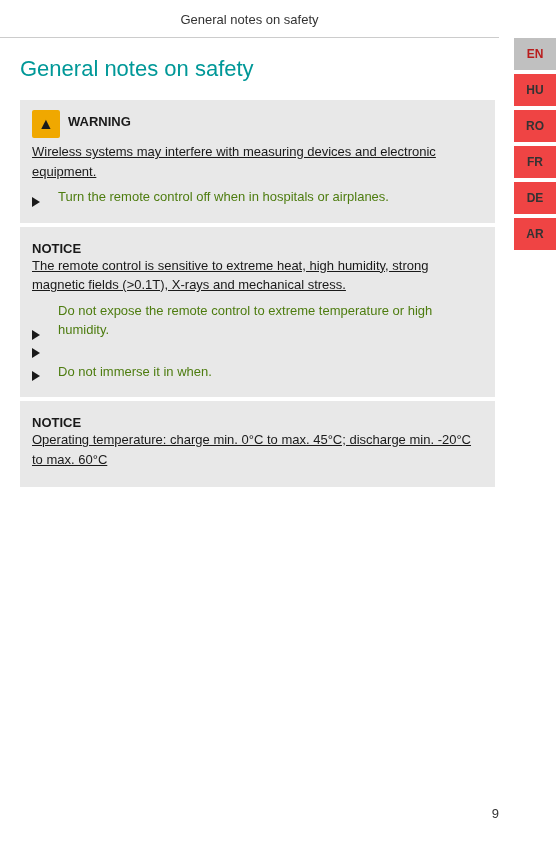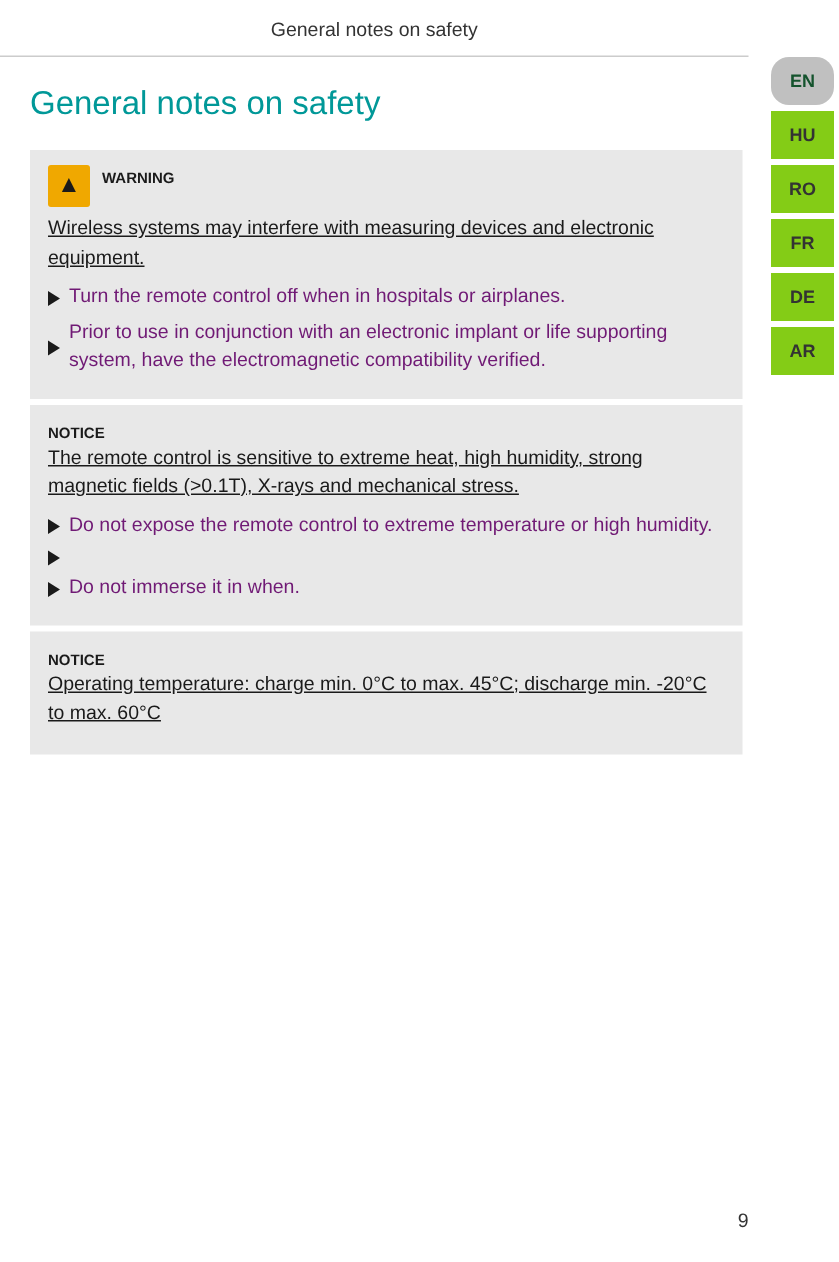--- a/index.html
+++ b/index.html
@@ -50,31 +50,30 @@
 
     .lang-btn {
       width: 42px;
       height: 32px;
       display: flex;
       align-items: center;
       justify-content: center;
       font-size: 12px;
       font-weight: bold;
       color: #333;
-      background: #84cc16;
+      background: #ef4444;
       margin-bottom: 4px;
       cursor: pointer;
       border: none;
       outline: none;
     }
 
     .lang-btn.active {
       background: #c0c0c0;
-      color: #14532d;
-      border-radius: 12px;
+      color: #b91c1c;
     }
 
     
     .page-title {
       font-size: 22px;
       font-weight: normal;
       color: #009898;
       margin-bottom: 18px;
       font-family: Arial, Helvetica, sans-serif;
     }
@@ -101,21 +100,21 @@
       align-items: center;
       justify-content: center;
       flex-shrink: 0;
       font-size: 16px;
       color: #1a1a1a;
       font-weight: bold;
       border-radius: 2px;
     }
 
     .notice-title {
-      font-size: 10px;
+      font-size: 13px;
       font-weight: bold;
       color: #1a1a1a;
       padding-top: 4px;
     }
 
     .notice-body {
       font-size: 13px;
       color: #1a1a1a;
       line-height: 1.5;
       margin-bottom: 6px;
@@ -123,26 +122,26 @@
     }
 
     .notice-list {
       list-style: none;
       padding: 0;
       margin: 0;
     }
 
     .notice-list li {
       display: flex;
-      align-items: center;
-      gap: 6px;
+      align-items: flex-end;
+      gap: 18px;
       margin-bottom: 4px;
       font-size: 13px;
       line-height: 1.5;
-      color: #701a75;
+      color: #4d7c0f;
     }
 
     .bullet-arrow {
       display: inline-block;
       width: 0;
       height: 0;
       border-top: 5px solid transparent;
       border-bottom: 5px solid transparent;
       border-left: 8px solid #1a1a1a;
       margin-top: 4px;
@@ -174,24 +173,20 @@
       <div class="notice-header">
         <div class="warning-icon">▲</div>
         <div class="notice-title">WARNING</div>
       </div>
       <div class="notice-body">Wireless systems may interfere with measuring devices and electronic equipment.</div>
       <ul class="notice-list">
         <li>
           <span class="bullet-arrow"></span>
           <span>Turn the remote control off when in hospitals or airplanes.</span>
         </li>
-        <li>
-          <span class="bullet-arrow"></span>
-          <span>Prior to use in conjunction with an electronic implant or life supporting system, have the electromagnetic compatibility verified.</span>
-        </li>
       </ul>
     </div>
 
     <div class="notice-block">
       <div class="notice-title">NOTICE</div>
       <div class="notice-body">The remote control is sensitive to extreme heat, high humidity, strong magnetic fields (&gt;0.1T), X-rays and mechanical stress.</div>
       <ul class="notice-list">
         <li>
           <span class="bullet-arrow"></span>
           <span>Do not expose the remote control to extreme temperature or high humidity.</span>

